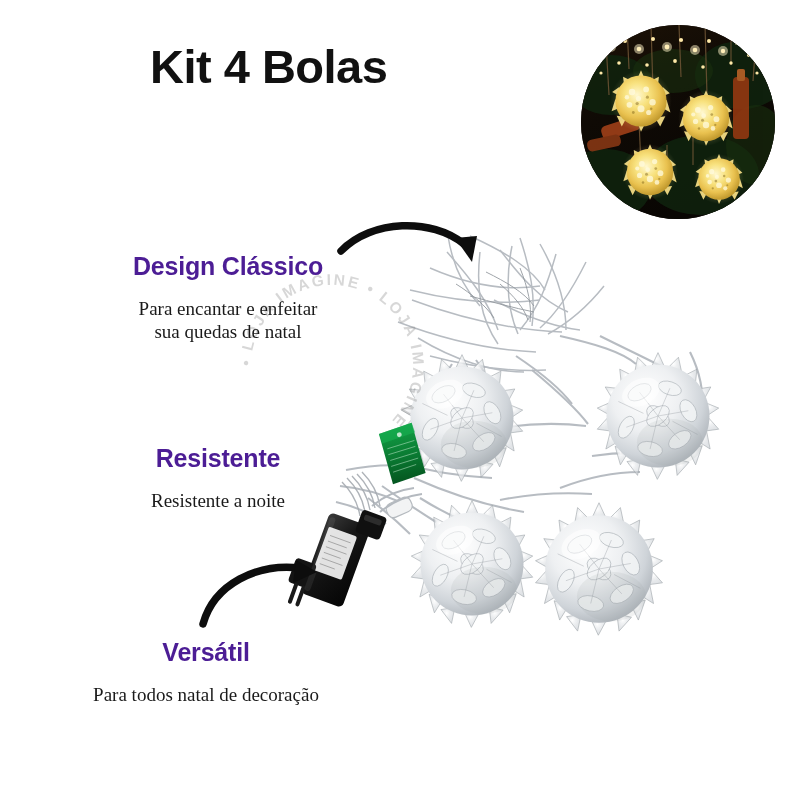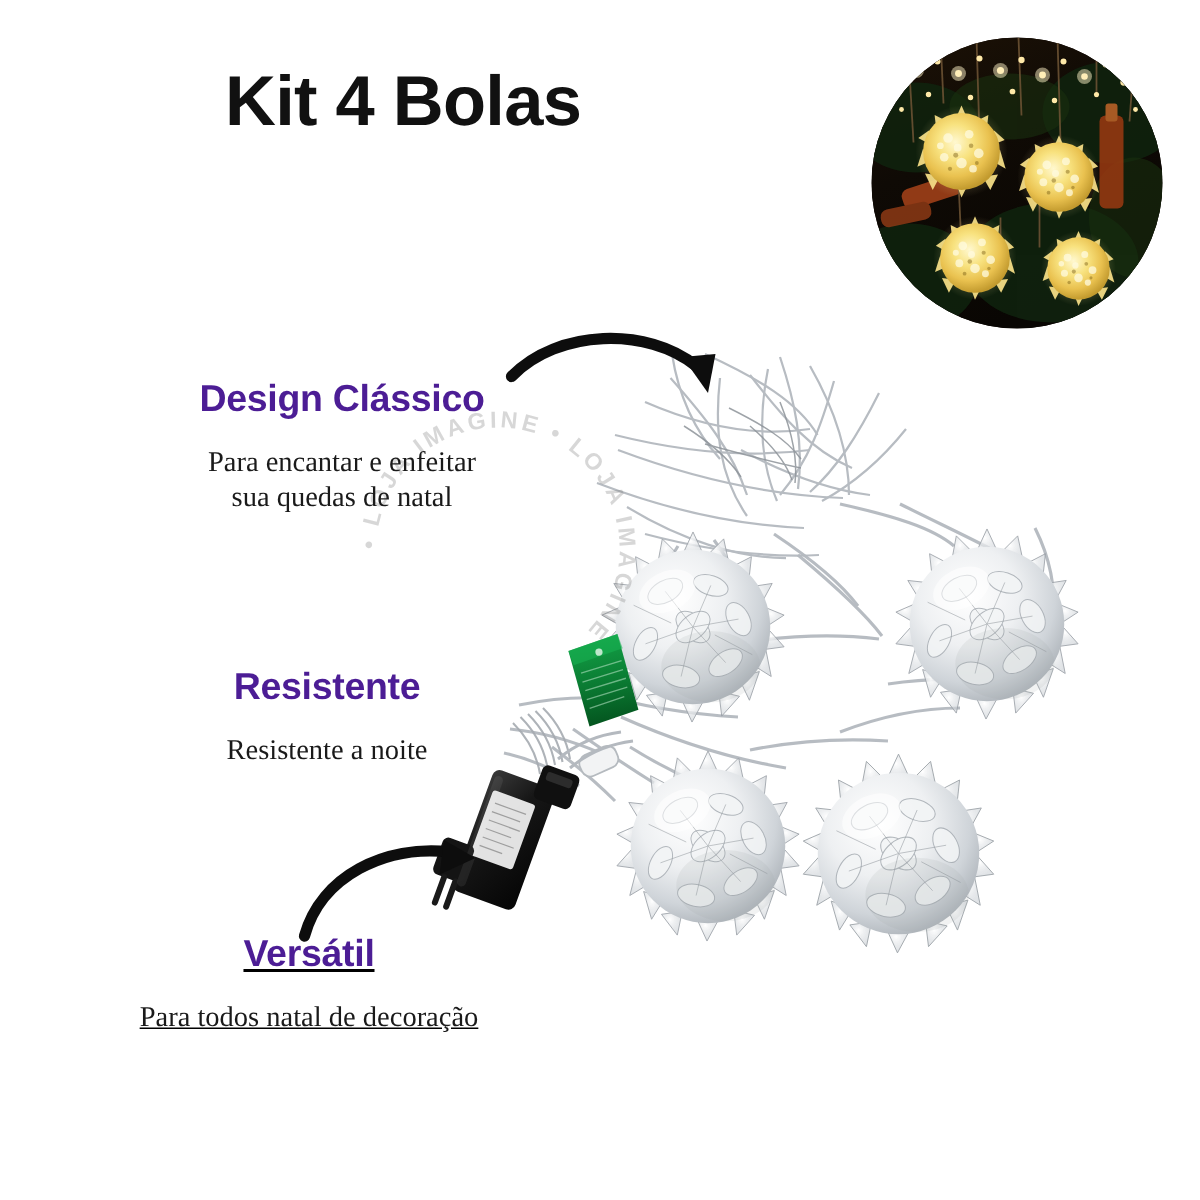--- a/index.html
+++ b/index.html
@@ -54,21 +54,21 @@
   .feature-sub {
     font-family: "Liberation Serif", serif;
     font-size: 19px;
     color: #1a1a1a;
     line-height: 1.22;
     margin-top: 16px;
     white-space: nowrap;
   }
   #feat-design   { left: 88px;  top: 252px; width: 280px; }
   #feat-resist   { left: 78px;  top: 444px; width: 280px; }
-  #feat-versatil { left: 56px;  top: 622px; width: 300px; text-decoration: underline; }
+  #feat-versatil { left: 56px;  top: 638px; width: 300px; }
 
   
   .inset {
     position: absolute;
     left: 581px;
     top: 25px;
     width: 194px;
     height: 194px;
     border-radius: 50%;
     overflow: hidden;

